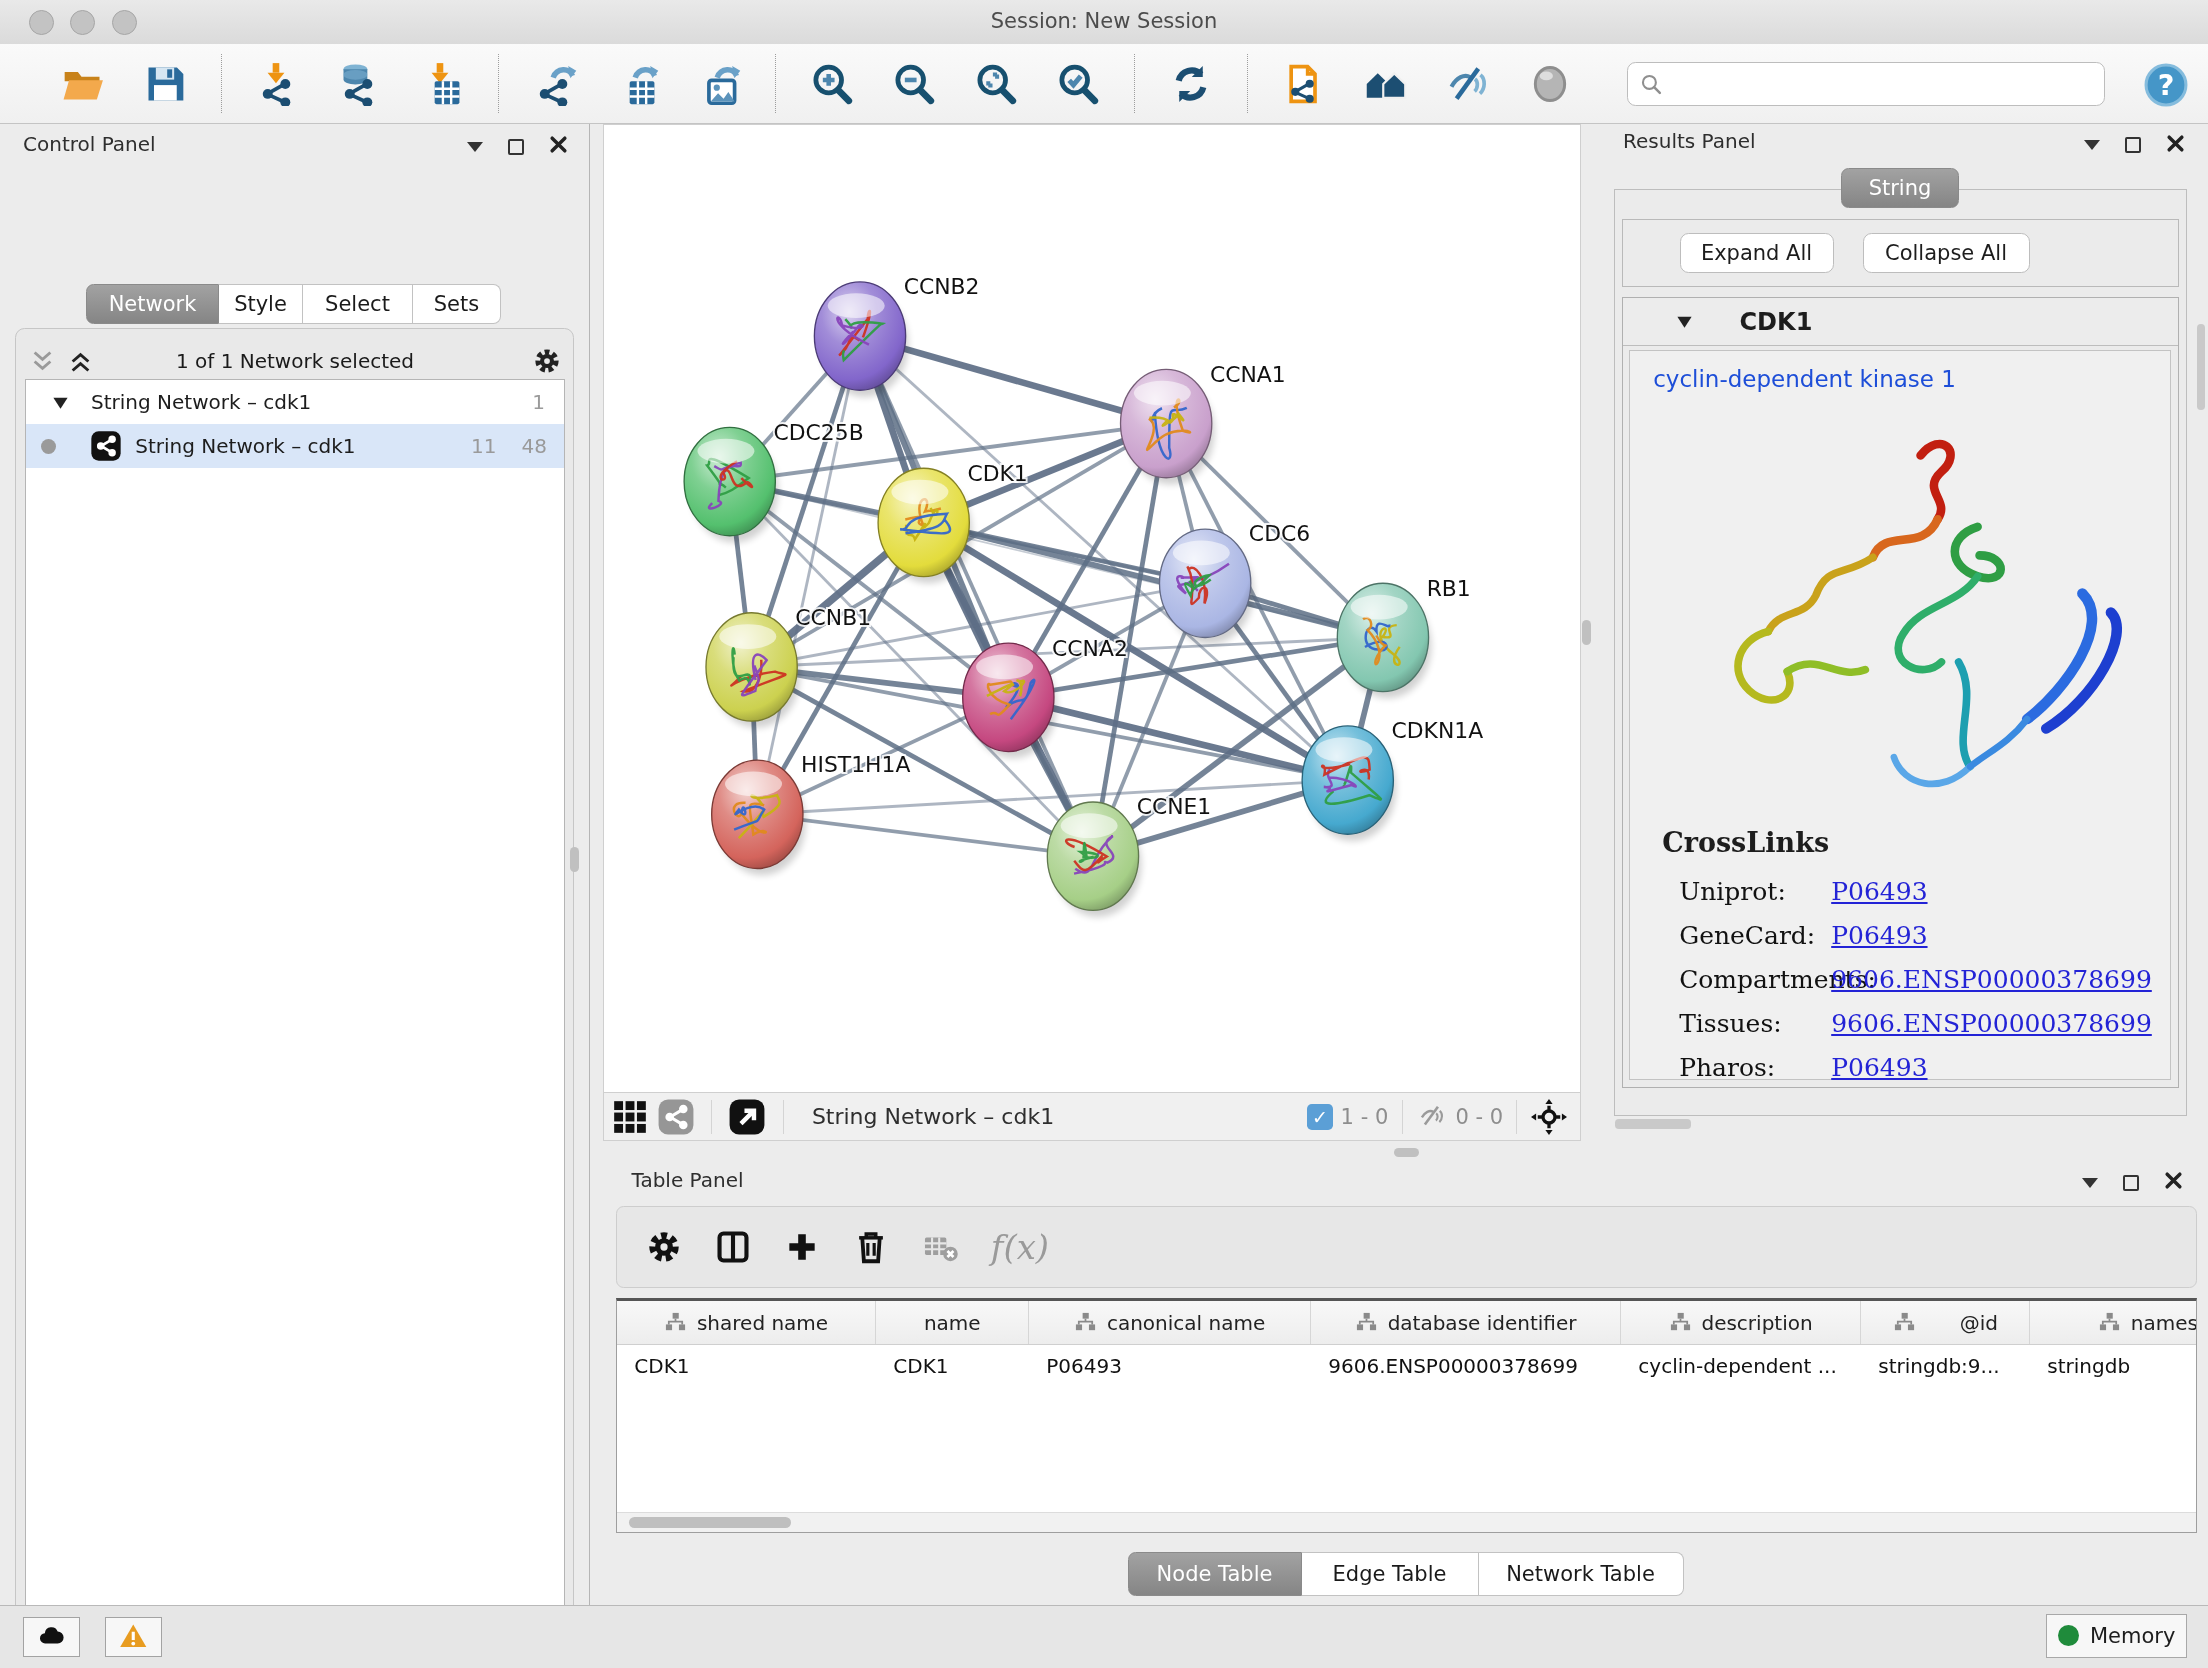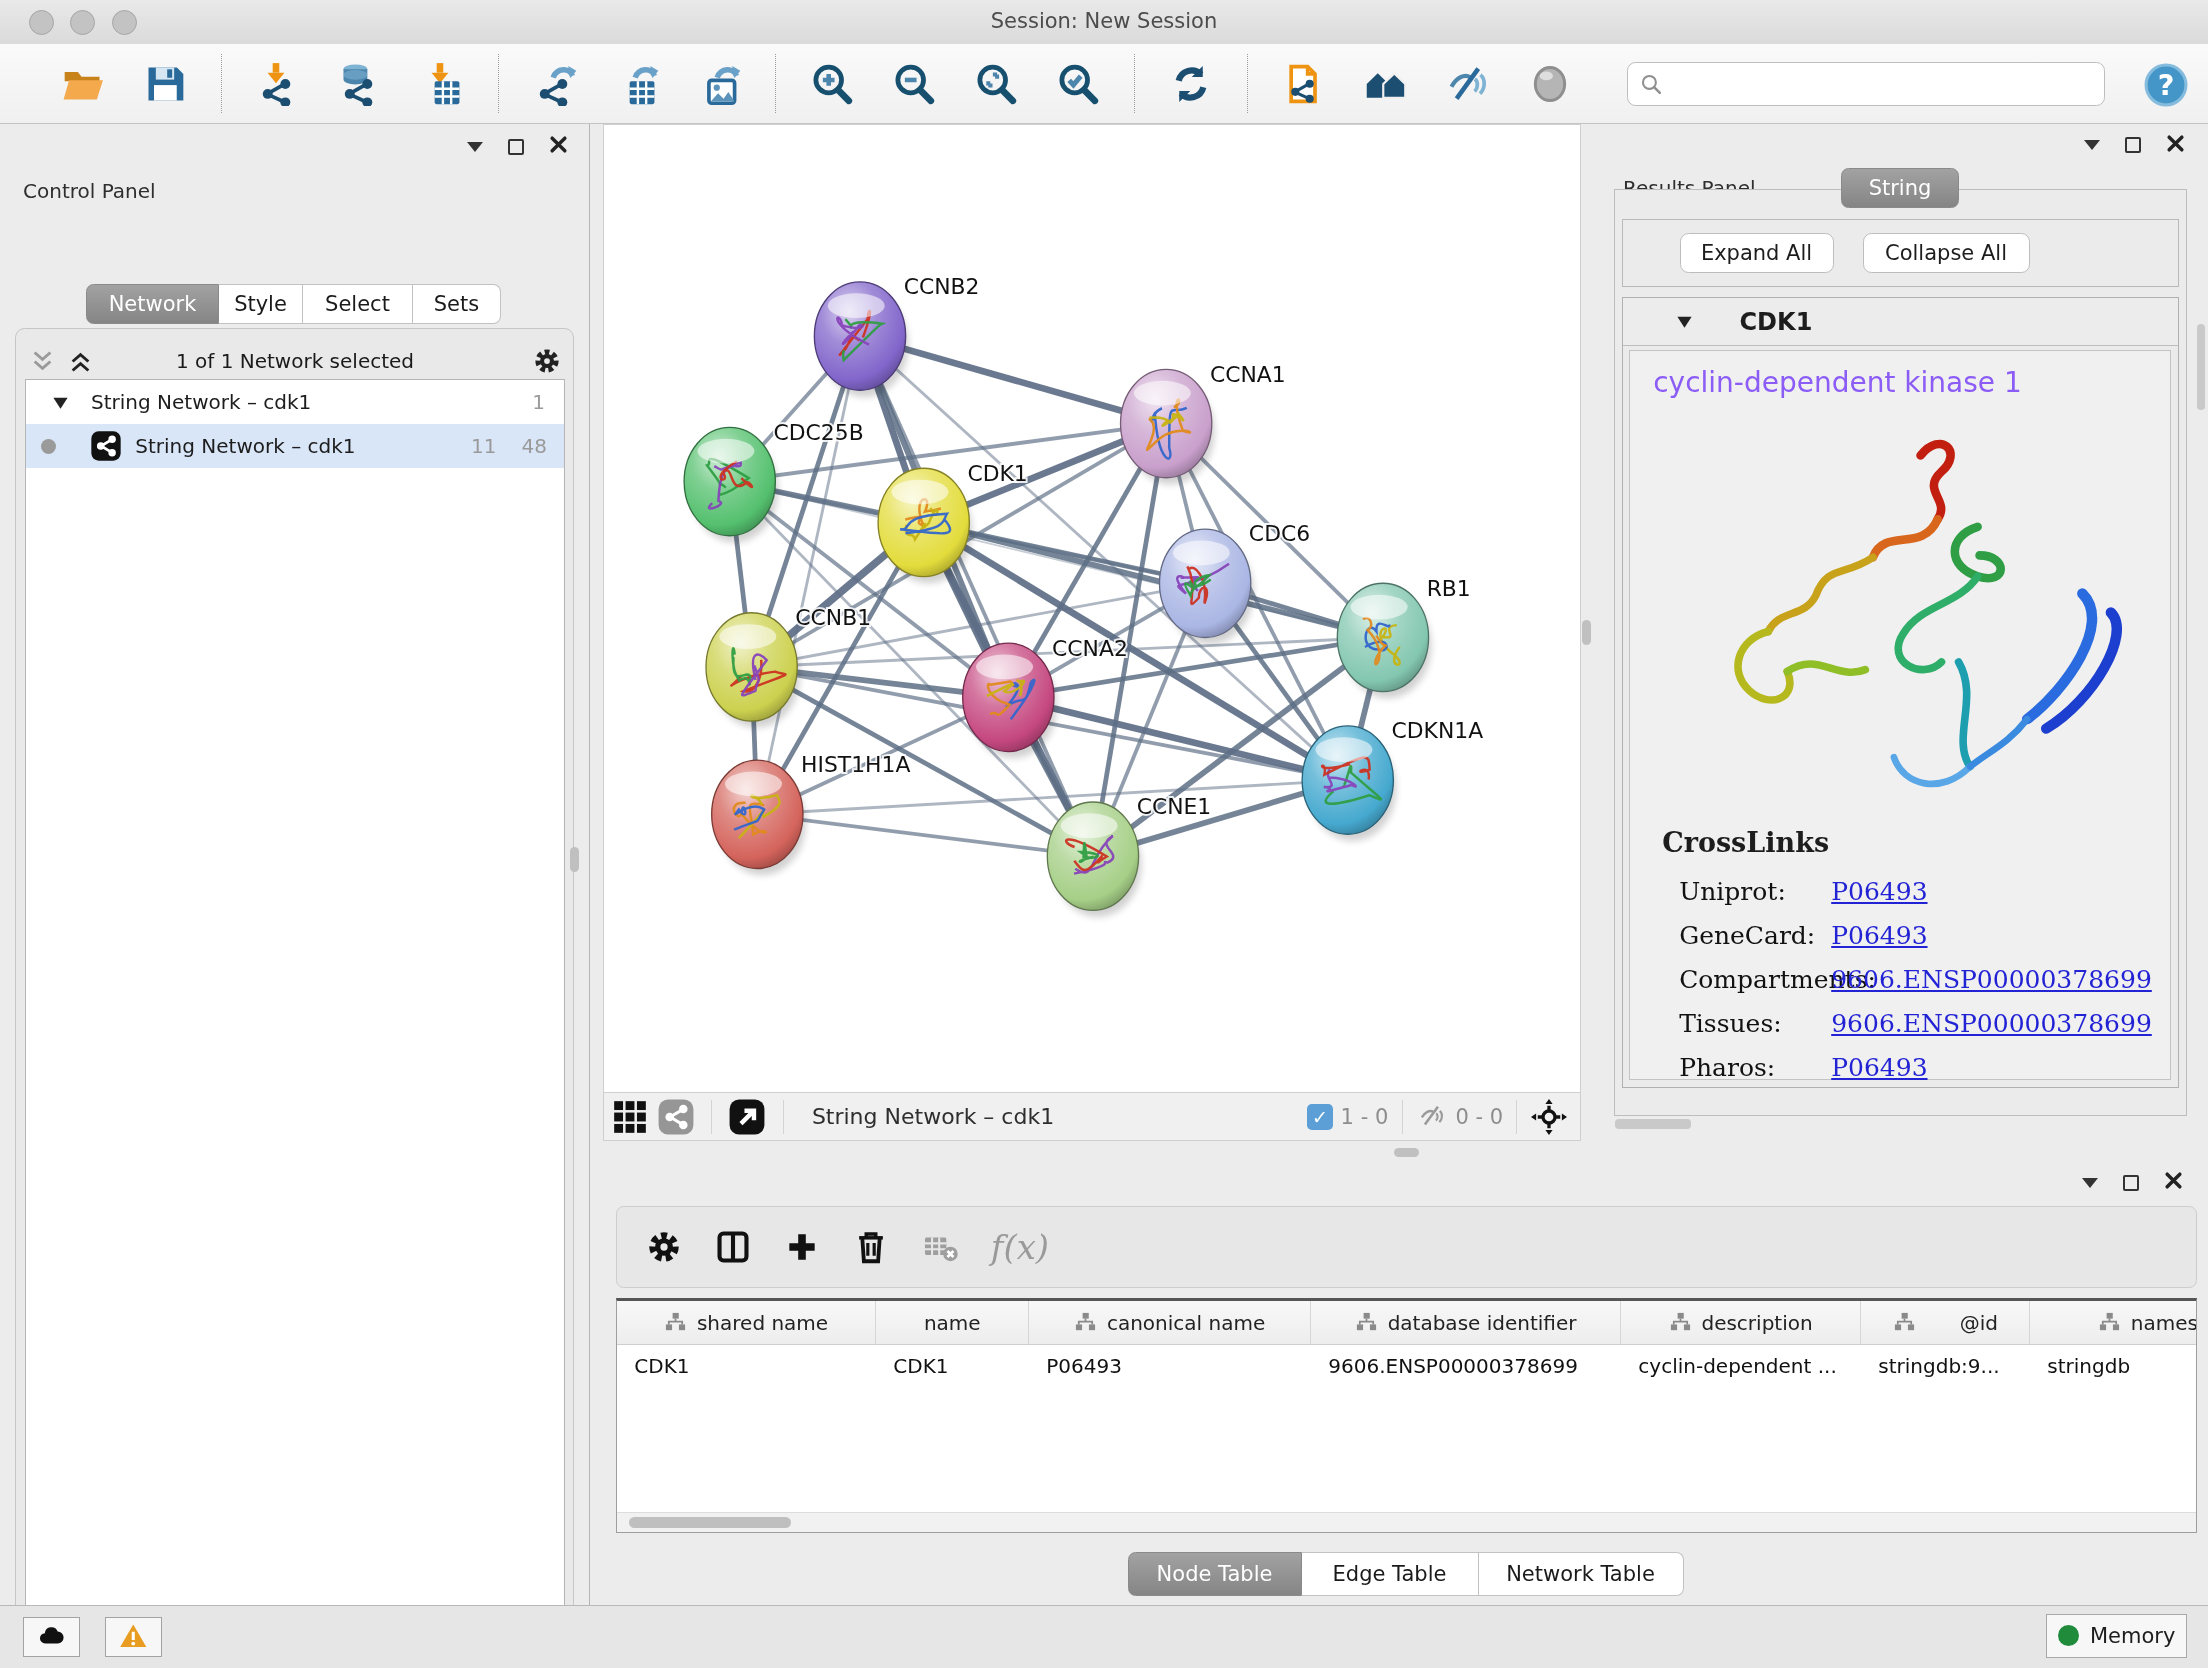--- a/index.html
+++ b/index.html
@@ -29,21 +29,21 @@
   .tb-sep { height:59px; border-left:1.9px dotted #9d9d9d; margin:0 15px; }
   #search-wrap { position:absolute; left:1627px; top:18px; width:478px; height:44px;
     background:#fff; border:1px solid #bdbdbd; border-radius:8.6px; display:flex; align-items:center; }
   #search-wrap svg { width:25px; height:25px; margin-left:11.4px; }
   #search-input { border:none; outline:none; flex:1; height:38px; font-size:20px;
     background:transparent; padding:0 9.5px; font-family:inherit; }
   #help-btn { position:absolute; left:2143px; top:18px; width:46px; height:46px; }
   #help-btn svg { width:46px; height:46px; }
 
   
-  .panel-title { font-size:20px; color:#2e2e2e;margin-top:47px; }
+  .panel-title { font-size:20px; color:#2e2e2e; }
   .win-ctrls { position:absolute; display:flex; align-items:center; gap:25px; }
   .tri-down { width:0; height:0; border-left:8.6px solid transparent; border-right:8.6px solid transparent;
     border-top:10.5px solid #333; }
   .sq-btn { width:16px; height:16px; border:2.4px solid #333; border-radius:1.9px; }
   .x-btn svg { width:19px; height:19px; }
 
   .seg-tabs { display:flex; }
   .seg { height:40px; display:flex; align-items:center; justify-content:center;
     background:#fff; border:1px solid #c2c2c2; border-left-width:0; font-size:21px; color:#1a1a1a; }
   .seg:first-child { border-left-width:1px; border-radius:7.6px 0 0 7.6px; }
@@ -88,21 +88,21 @@
     background:#ebebeb; border:1px solid #b9b9b9; }
   .rp-btn { position:absolute; top:13.3px; height:40px; background:#fff; border:1px solid #bdbdbd;
     border-radius:8.6px; font-size:21px; display:flex; align-items:center; justify-content:center; }
   #rp-entry { position:absolute; left:29.5px; top:173px; width:557px; height:791px;
     background:#ebebeb; border:1px solid #b0b0b0; }
   #rp-entry-head { height:48px; background:#ececec; border-bottom:1px solid #bdbdbd;
     display:flex; align-items:center; }
   #rp-gene { font-weight:bold; font-size:24px; }
   #rp-sub { position:absolute; left:6.7px; top:52px; width:542px; height:730px;
     background:#f0f0f0; border:1px solid #c3c3c3; }
-  #rp-desc { position:absolute; left:23px; top:15px; font-size:28px; color:#8b5cf6; }
+  #rp-desc { position:absolute; left:23px; top:15px; font-size:23px; color:#1d4ed8; }
   #rp-structure { position:absolute; left:4.8px; top:57px; }
   #rp-xl-title { position:absolute; left:32px; top:476px;
     font-family:"DejaVu Serif","Liberation Serif",serif; font-weight:bold; font-size:27px; }
   #rp-xl-rows { position:absolute; left:49px; top:518px; width:476px; }
   .xl-row { display:flex; height:44px; align-items:center;
     font-family:"DejaVu Serif","Liberation Serif",serif; font-size:25px; }
   .xl-label { width:152px; color:#111; }
   .xl-value { color:#2323d6; text-decoration:underline; }
   #rp-vscroll { position:absolute; right:2.9px; top:200px; width:8.6px; height:86px;
     background:#c9c9c9; border-radius:3.8px; }

